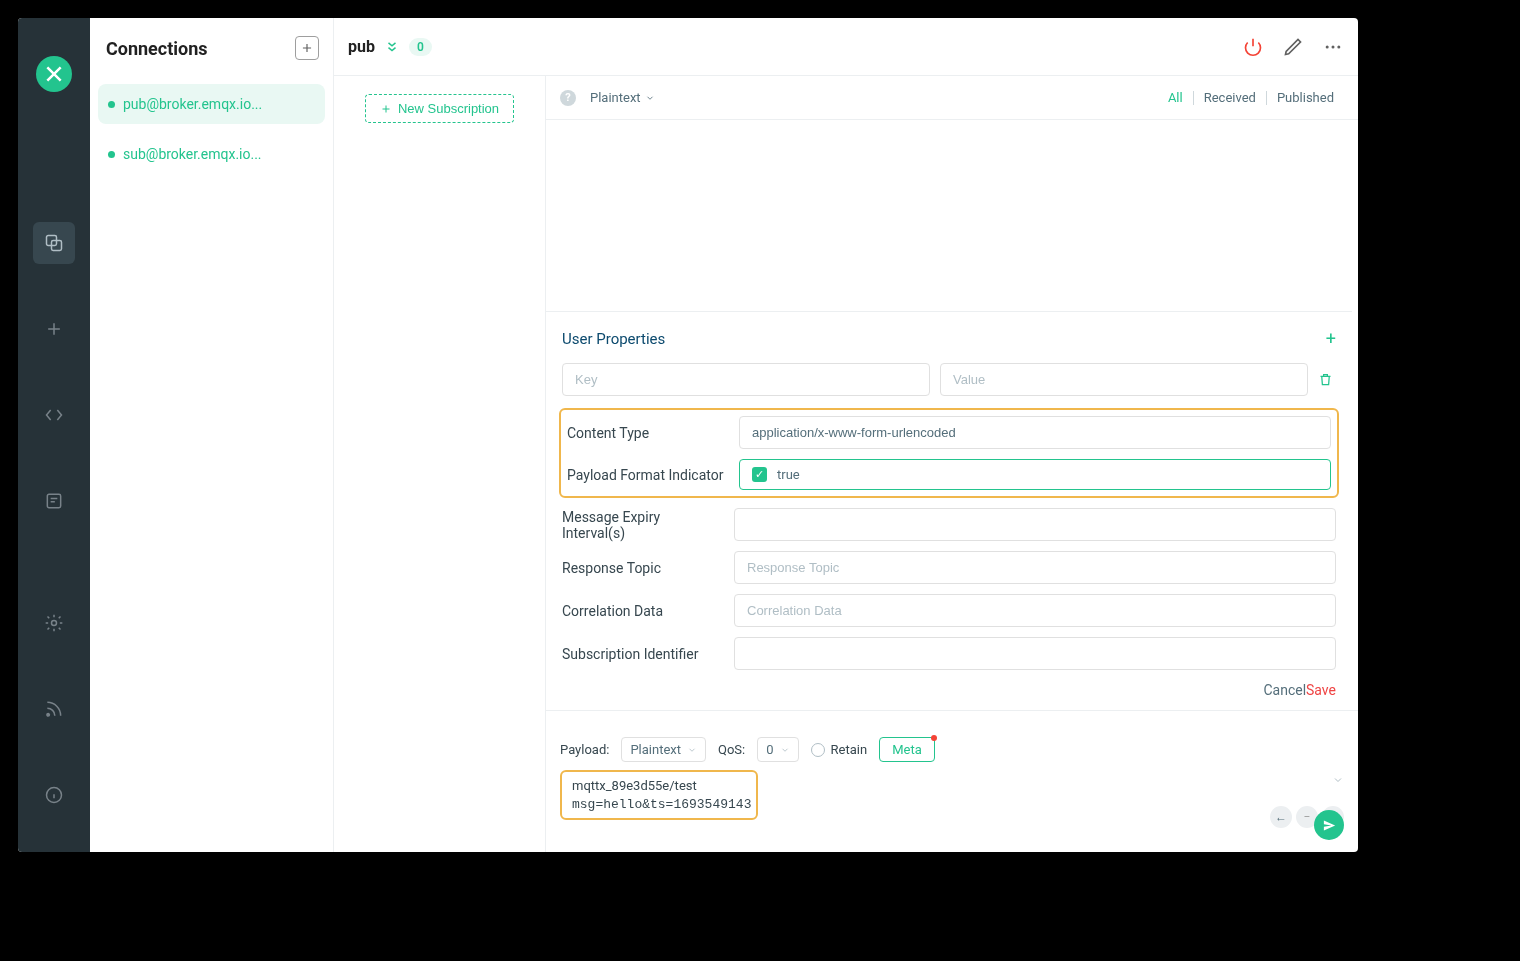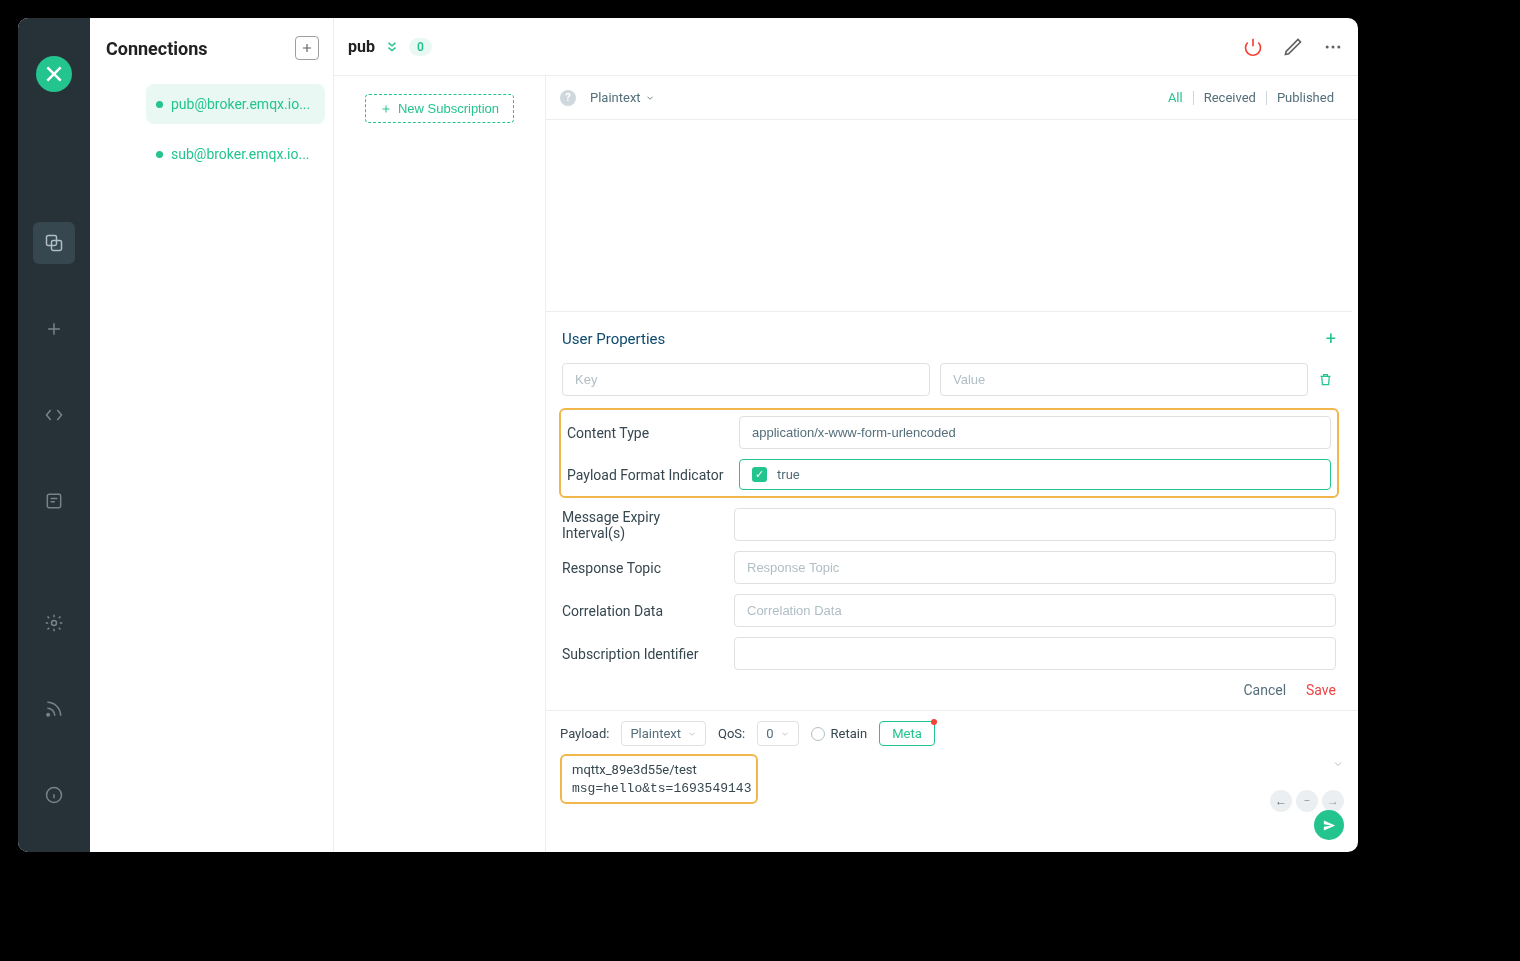--- a/index.html
+++ b/index.html
@@ -1,30 +1,30 @@
 <!DOCTYPE html>
 <html><head>
 <meta charset="utf-8">
 <style>
 * { box-sizing: border-box; margin: 0; padding: 0; }
 body { font-family: -apple-system, BlinkMacSystemFont, "Segoe UI", Roboto, sans-serif; background: #000; width: 1520px; height: 961px; overflow: hidden; }
-.app-window { position: absolute; left: 18px; top: 18px; width: 1340px; height: 834px; background: #fff; border-radius: 10px; display: flex; overflow: hidden; }
+.app-window { position: absolute; left: 18px; top: 18px; width: 1340px; height: 834px; background: #fff; border-radius: 4px; display: flex; overflow: hidden; }
 .sidebar { width: 72px; background: #263238; display: flex; flex-direction: column; align-items: center; padding-top: 38px; }
 .logo { width: 36px; height: 36px; background: #23c48e; border-radius: 50%; display: flex; align-items: center; justify-content: center; }
 .logo svg { width: 20px; height: 20px; fill: #fff; }
 .nav-icons { margin-top: 130px; display: flex; flex-direction: column; align-items: center; gap: 44px; flex: 1; }
 .nav-icon { width: 42px; height: 42px; display: flex; align-items: center; justify-content: center; color: #788289; cursor: pointer; border-radius: 6px; }
 .nav-icon.active { background: #37474f; color: #b0bec5; }
 .bottom-icons { display: flex; flex-direction: column; gap: 44px; margin-bottom: 36px; align-items: center; }
 .conn-panel { width: 244px; border-right: 1px solid #eceff1; display: flex; flex-direction: column; }
 .conn-header { display: flex; align-items: center; justify-content: space-between; padding: 18px 14px 14px 16px; }
 .conn-title { font-size: 18px; font-weight: 700; color: #212121; }
 .add-conn { width: 24px; height: 24px; border: 1.5px solid #9e9e9e; border-radius: 4px; display: flex; align-items: center; justify-content: center; color: #616161; cursor: pointer; }
 .conn-list { padding: 10px 8px; }
-.conn-item { padding: 12px 10px; border-radius: 8px; font-size: 14px; color: #23c48e; cursor: pointer; display: flex; align-items: center; gap: 8px; margin-bottom: 10px; margin-left: 48px; }
+.conn-item { padding: 12px 10px; border-radius: 8px; font-size: 14px; color: #23c48e; cursor: pointer; display: flex; align-items: center; gap: 8px; margin-bottom: 10px; }
 .conn-item.active { background: #e9f8f3; }
 .conn-dot { width: 7px; height: 7px; background: #23c48e; border-radius: 50%; flex-shrink: 0; }
 .main { flex: 1; display: flex; flex-direction: column; }
 .topbar { height: 58px; border-bottom: 1px solid #eceff1; display: flex; align-items: center; padding: 0 14px 0 14px; }
 .topbar-left { display: flex; align-items: center; gap: 10px; }
 .tab-name { font-size: 16px; font-weight: 700; color: #212121; }
 .chevrons { color: #23c48e; }
 .badge { background: #e9f8f3; color: #23c48e; font-size: 12px; padding: 2px 8px; border-radius: 10px; font-weight: 600; }
 .topbar-right { margin-left: auto; display: flex; align-items: center; gap: 18px; }
 .topbar-icon { width: 22px; height: 22px; color: #616161; cursor: pointer; display: flex; align-items: center; justify-content: center; }
@@ -49,24 +49,24 @@
 .up-input::placeholder { color: #b0bec5; }
 .up-del { color: #23c48e; cursor: pointer; width: 18px; text-align: center; }
 .highlight-box { border: 2px solid #f0b74c; border-radius: 6px; padding: 6px 6px 6px 6px; margin: 0 -3px 0 -3px;}
 .meta-row { display: flex; align-items: center; margin-bottom: 10px; gap: 10px; }
 .meta-row:last-child { margin-bottom: 0; }
 .meta-label { width: 162px; font-size: 14px; color: #37474f; flex-shrink: 0; }
 .meta-input { flex: 1; border: 1px solid #e0e0e0; border-radius: 4px; padding: 8px 12px; font-size: 13px; color: #546e7a; }
 .meta-input::placeholder { color: #b0bec5; }
 .pf-wrapper { flex: 1; border: 1px solid #23c48e; border-radius: 4px; padding: 7px 12px; display: flex; align-items: center; gap: 10px; }
 .checkbox { width: 15px; height: 15px; background: #23c48e; border-radius: 3px; display: flex; align-items: center; justify-content: center; color: #fff; font-size: 11px; }
-.meta-actions { display: flex; justify-content: flex-end; gap: 20px; margin-top: 12px; font-size: 14px; }
+.meta-actions { display: flex; justify-content: flex-end; gap: 0; margin-top: 12px; font-size: 14px; }
 .cancel-btn { color: #546e7a; cursor: pointer; }
 .save-btn { color: #ef4444; cursor: pointer; }
-.publish-bar { position: absolute; bottom: 0; left: 0; right: 0; height: 142px; border-top: 1px solid #eceff1; padding: 10px 14px; }
+.publish-bar { position: absolute; bottom: 0; left: 0; right: 0; height: 142px; border-top: 1px solid #eceff1; padding: 26px 14px; }
 .pub-controls { display: flex; align-items: center; gap: 12px; font-size: 13px; color: #37474f; margin-bottom: 8px; }
 .ctrl-label { color: #37474f; }
 .ctrl-select { border: 1px solid #e0e0e0; border-radius: 4px; padding: 4px 8px; display: flex; align-items: center; gap: 6px; color: #546e7a; cursor: pointer; }
 .retain-radio { width: 14px; height: 14px; border: 1.5px solid #b0bec5; border-radius: 50%; }
 .meta-btn { border: 1px solid #23c48e; color: #23c48e; padding: 4px 12px; border-radius: 4px; cursor: pointer; position: relative; }
 .meta-dot { position: absolute; top: -3px; right: -3px; width: 6px; height: 6px; background: #f44336; border-radius: 50%; }
 .topic-highlight { border: 2px solid #f0b74c; border-radius: 6px; padding: 6px 10px; width: 198px; }
 .topic-text { font-size: 13px; color: #37474f; margin-bottom: 4px; }
 .payload-text { font-family: "Courier New", monospace; font-size: 13px; color: #37474f; }
 .pub-row { display: flex; justify-content: space-between; align-items: flex-start; }

